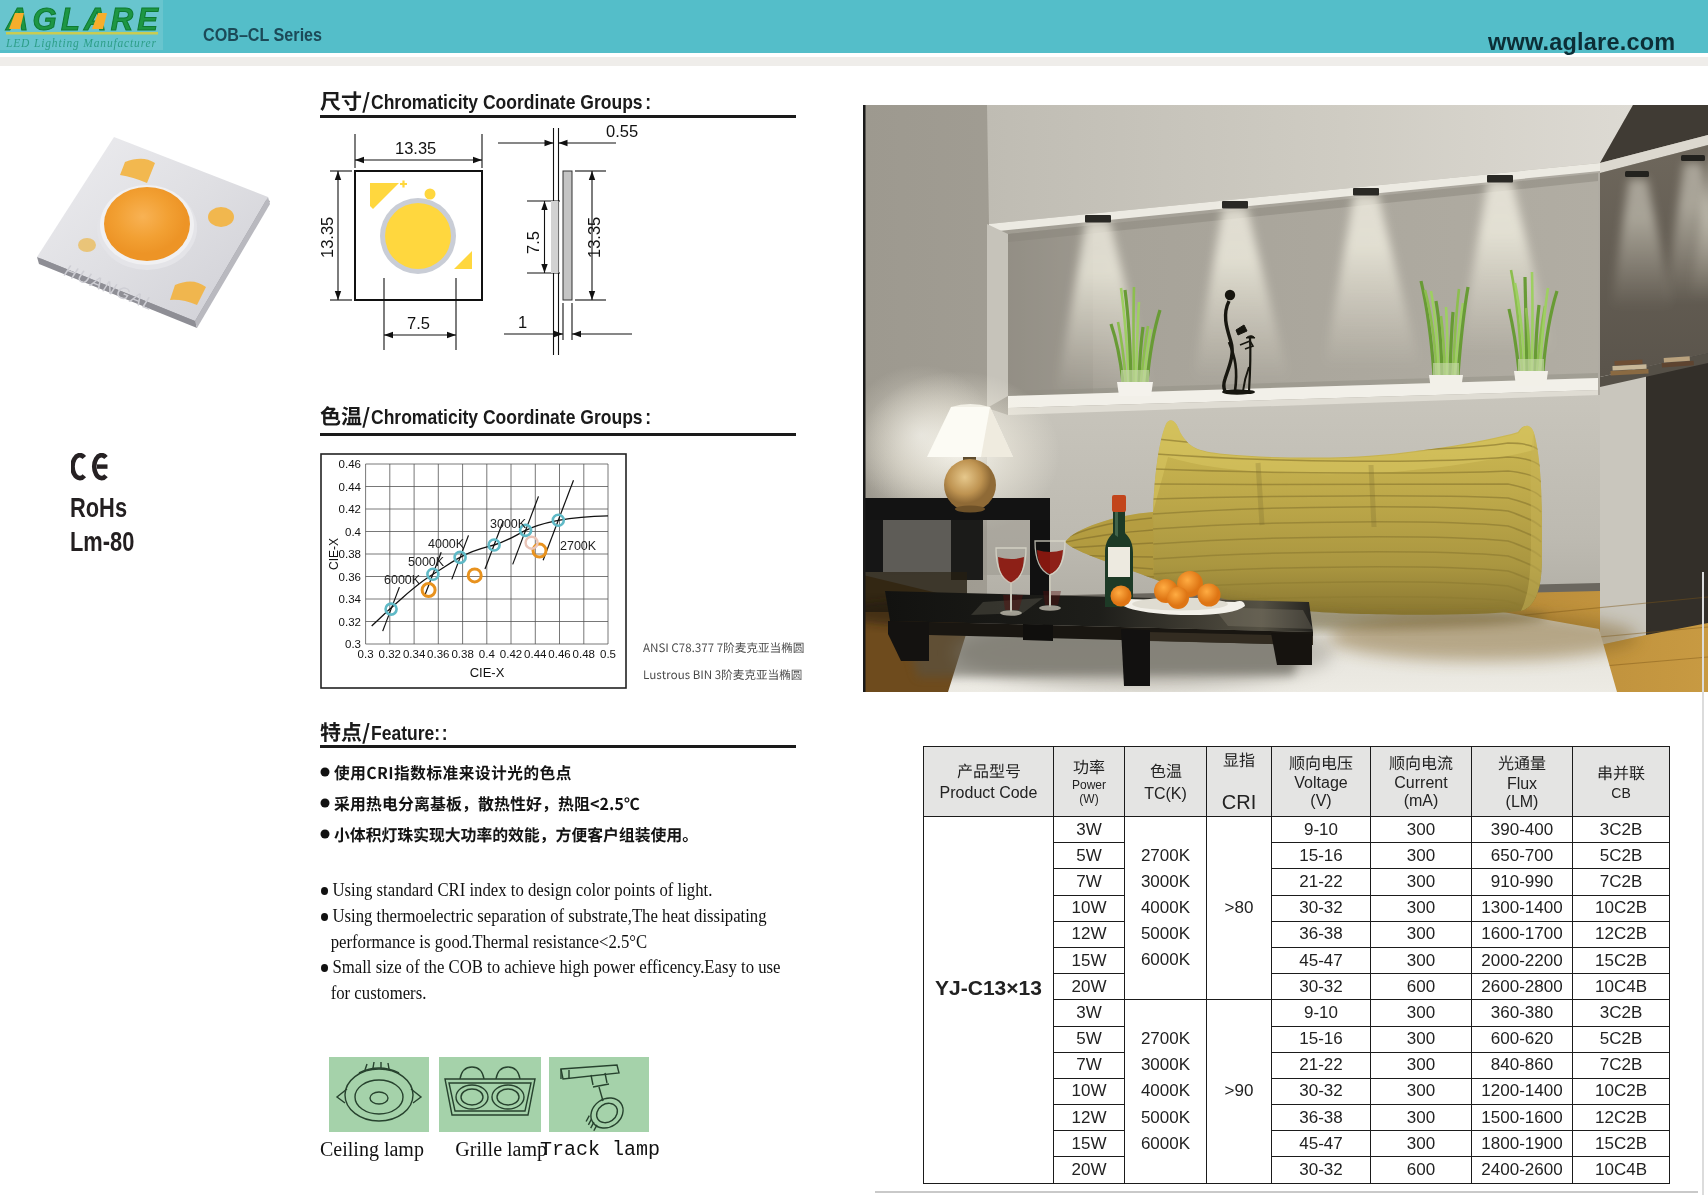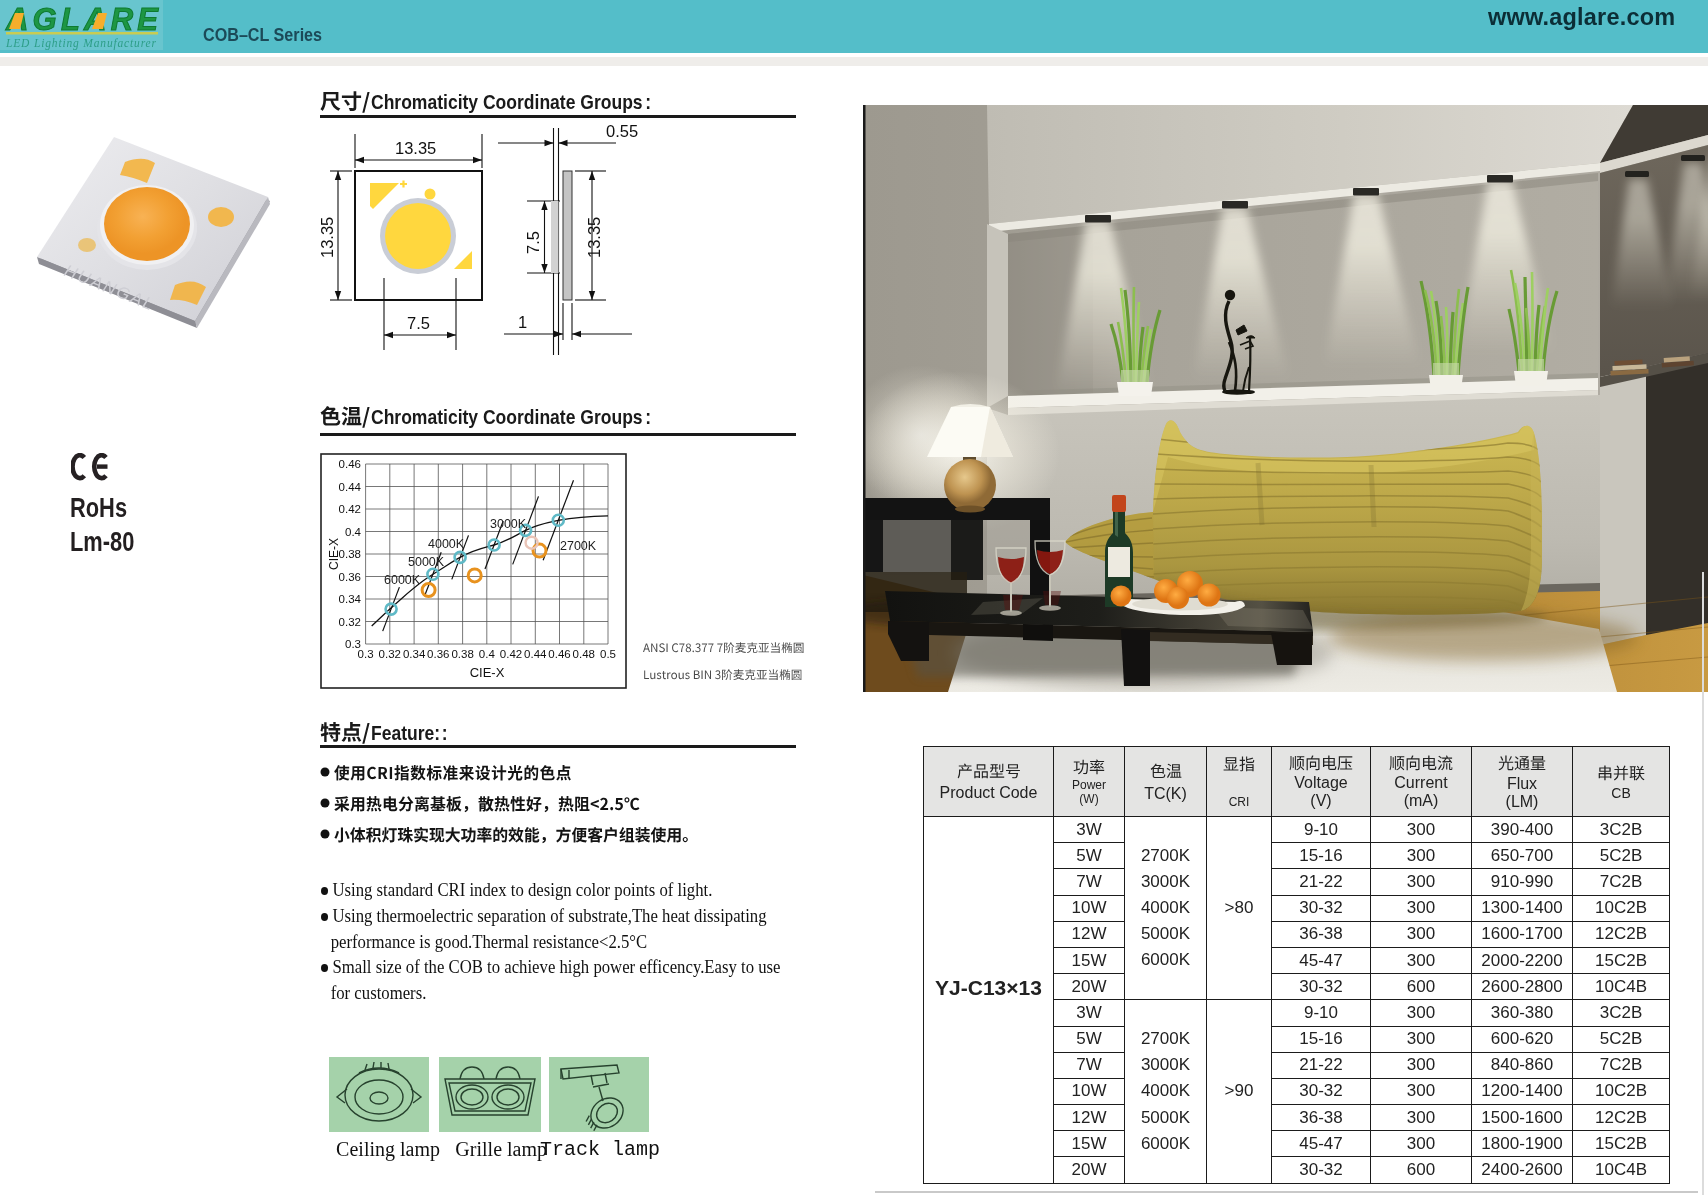--- a/index.html
+++ b/index.html
@@ -9,21 +9,21 @@
 <div class="abs" style="left:0;top:0;width:1708px;height:53px;background:#54BEC9"></div>
 <div class="abs" style="left:0;top:0;width:163px;height:50px;background:#68C5CE"></div>
 <svg class="abs" style="left:0;top:0" width="180" height="53" viewBox="0 0 180 53">
   <text x="6" y="30" font-family="Liberation Sans, sans-serif" font-size="31" font-weight="bold" font-style="italic" fill="#1D9643" stroke="#0E7A30" stroke-width="1" letter-spacing="-2" textLength="150">AGLARE</text>
   <polygon points="15,13 24,13 20,29 9,29" fill="#F6AE2C"></polygon>
   <polygon points="98,13 107,13 103,29 92,29" fill="#F6AE2C"></polygon>
   <rect x="6" y="32" width="152" height="2.5" fill="#C9CC52"></rect>
   <text x="6" y="47" font-family="Liberation Serif, serif" font-size="11.5" font-style="italic" fill="#2D9E88" textLength="150">LED Lighting Manufacturer</text>
 </svg>
 <div class="abs" style="left:203px;top:24px;font-size:19px;font-weight:bold;color:#1C4A58;transform:scaleX(0.85);transform-origin:0 0">COB–CL Series</div>
-<div class="abs" style="left:1488px;top:4px;font-size:23.5px;font-weight:bold;color:#0C2E36;letter-spacing:0.2px">www.aglare.com</div>
+<div class="abs" style="left:1488px;top:29px;font-size:23.5px;font-weight:bold;color:#0C2E36;letter-spacing:0.2px">www.aglare.com</div>
 <div class="abs" style="left:0;top:57px;width:1708px;height:9px;background:#EFEDEA"></div>
 
 <svg class="abs" style="left:25px;top:125px" width="250" height="210" viewBox="0 0 250 210">
 <defs>
 <radialGradient id="led" cx="45%" cy="40%">
         <stop offset="0%" stop-color="#F8B254"></stop>
         <stop offset="60%" stop-color="#F2A033"></stop>
         <stop offset="100%" stop-color="#ED9426"></stop>
       </radialGradient>
 <linearGradient id="chipbody" x1="0" y1="0" x2="1" y2="1">
@@ -308,21 +308,21 @@
  <path d="M262,18 l2,10 M276,16 l2,10"></path>
  <path d="M264,30 l16,-3"></path>
  <path d="M270,30 l4,14"></path>
  <g transform="rotate(-35 278 56)">
    <ellipse cx="278" cy="56" rx="17" ry="14"></ellipse>
    <ellipse cx="278" cy="56" rx="11" ry="9"></ellipse>
    <path d="M262,48 l-6,3 M262,52 l-6,3 M262,56 l-6,3 M263,60 l-6,3"></path>
  </g>
 </g>
 </svg>
-<div class="abs" style="left:320px;top:1138px;white-space:nowrap;width:120px;text-align:right;font-family:'Liberation Serif',serif;font-size:20px;color:#111">Ceiling lamp</div>
+<div class="abs" style="left:320px;top:1138px;white-space:nowrap;width:120px;text-align:left;font-family:'Liberation Serif',serif;font-size:20px;color:#111">Ceiling lamp</div>
 <div class="abs" style="left:432px;top:1138px;white-space:nowrap;width:115px;text-align:right;font-family:'Liberation Serif',serif;font-size:20px;color:#111">Grille lamp</div>
 <div class="abs" style="left:540px;top:1138px;white-space:nowrap;width:115px;font-family:Liberation Mono, monospace;font-size:20px;color:#111">Track lamp</div>
 
 <div class="abs" style="left:863px;top:105px;width:845px;height:587px;overflow:hidden"><svg width="845" height="587" viewBox="0 0 845 587">
 <defs>
  <filter id="soft" x="-40%" y="-20%" width="180%" height="140%">
           <feGaussianBlur stdDeviation="5"></feGaussianBlur>
         </filter>
  <filter id="soft2" x="-40%" y="-40%" width="180%" height="180%">
           <feGaussianBlur stdDeviation="8"></feGaussianBlur>
@@ -643,21 +643,21 @@
             </g>
           </svg>
           <div style="font-size:16px;margin-top:4px">TC(K)</div>
         </td>
  <td>
           <svg width="34" height="20" viewBox="0 -16 34 20" style="display:block;margin:0 auto">
             <g transform="translate(1,0)">
               <path d="M3.9 -9.1H12.1V-7.5H3.9ZM3.9 -11.7H12.1V-10.0H3.9ZM2.7 -12.7V-6.5H13.3V-12.7ZM13.1 -5.3C12.6 -4.3 11.6 -2.9 10.9 -2.0L11.8 -1.6C12.6 -2.4 13.5 -3.7 14.2 -4.8ZM2 -4.8C2.6 -3.7 3.4 -2.3 3.8 -1.5L4.8 -2.0C4.4 -2.8 3.6 -4.2 2.9 -5.2ZM9.1 -5.8V-0.6H6.8V-5.8H5.6V-0.6H0.6V0.5H15.4V-0.6H10.3V-5.8Z M29.4 -12.5C28.2 -12 26.1 -11.4 24.2 -11.0V-13.4H23.1V-8.8C23.1 -7.4 23.6 -7.1 25.4 -7.1C25.8 -7.1 28.7 -7.1 29.1 -7.1C30.7 -7.1 31.1 -7.6 31.3 -9.8C31 -9.8 30.4 -10 30.2 -10.2C30.1 -8.5 30 -8.2 29.1 -8.2C28.4 -8.2 26 -8.2 25.5 -8.2C24.4 -8.2 24.2 -8.3 24.2 -8.8V-10.0C26.3 -10.4 28.7 -10.9 30.3 -11.6ZM24.2 -2.1H29.4V-0.5H24.2ZM24.2 -3.1V-4.7H29.4V-3.1ZM23.1 -5.7V1.3H24.2V0.5H29.4V1.2H30.6V-5.7ZM18.9 -13.4V-10.2H16.7V-9.1H18.9V-5.6L16.5 -5.0L16.8 -3.8L18.9 -4.4V-0.1C18.9 0.1 18.8 0.2 18.6 0.2C18.4 0.2 17.8 0.2 17 0.2C17.2 0.5 17.4 1 17.4 1.3C18.5 1.3 19.1 1.2 19.6 1.1C20 0.9 20.1 0.5 20.1 -0.1V-4.8L22.2 -5.4L22.1 -6.5L20.1 -6.0V-9.1H22.0V-10.2H20.1V-13.4Z" fill="#222"></path>
             </g>
           </svg>
-          <div style="font-size:12px;margin-top:21px">CRI</div>
+          <div style="font-size:20px;margin-top:21px">CRI</div>
         </td>
  <td>
           <svg width="66" height="20" viewBox="0 -16 66 20" style="display:block;margin:0 auto">
             <g transform="translate(1,0)">
               <path d="M5.9 -12.9V0.8H6.9V-12.9ZM3.7 -11.7V-1.0H4.7V-11.7ZM1.5 -12.9V-6.4C1.5 -3.8 1.4 -1.4 0.5 0.5C0.7 0.7 1.2 1 1.3 1.3C2.4 -0.9 2.5 -3.5 2.5 -6.4V-12.9ZM8.2 -10.0V-2.4H9.3V-8.9H13.5V-2.4H14.7V-10.0H11.5C11.7 -10.5 11.9 -11.1 12.1 -11.7H15.3V-12.7H7.8V-11.7H10.8C10.7 -11.2 10.5 -10.5 10.3 -10.0ZM10.9 -7.8V-4.6C10.9 -3 10.5 -0.8 7.2 0.5C7.5 0.7 7.8 1.1 8 1.3C9.9 0.5 10.9 -0.5 11.4 -1.7C12.5 -0.8 13.8 0.4 14.4 1.3L15.3 0.5C14.6 -0.3 13.2 -1.6 12.1 -2.4L11.6 -2.0C11.9 -2.9 12 -3.8 12 -4.6V-7.8Z M23 -13.5C22.8 -12.7 22.4 -11.5 22 -10.7H17.6V1.3H18.8V-9.5H29.3V-0.3C29.3 -0 29.2 0.1 28.9 0.1C28.6 0.1 27.5 0.1 26.3 0.0C26.5 0.4 26.7 0.9 26.7 1.3C28.2 1.3 29.2 1.3 29.8 1.1C30.3 0.9 30.5 0.5 30.5 -0.3V-10.7H23.3C23.7 -11.4 24.1 -12.4 24.5 -13.2ZM22 -6.3H26.0V-3.2H22.0ZM20.9 -7.4V-0.9H22.0V-2.1H27.1V-7.4Z M39.2 -6.5V-4.2H35.3V-6.5ZM40.5 -6.5H44.6V-4.2H40.5ZM39.2 -7.6H35.3V-9.9H39.2ZM40.5 -7.6V-9.9H44.6V-7.6ZM34 -11.1V-2.1H35.3V-3.1H39.2V-1.4C39.2 0.5 39.8 1 41.6 1.0C42 1 44.7 1 45.1 1.0C46.8 1 47.2 0.2 47.4 -2.3C47 -2.4 46.5 -2.6 46.2 -2.8C46.1 -0.7 45.9 -0.2 45 -0.2C44.4 -0.2 42.1 -0.2 41.6 -0.2C40.7 -0.2 40.5 -0.4 40.5 -1.3V-3.1H45.8V-11.1H40.5V-13.4H39.2V-11.1Z M58.9 -4.3C59.8 -3.6 60.8 -2.5 61.2 -1.8L62.1 -2.5C61.7 -3.2 60.7 -4.2 59.8 -4.9ZM49.8 -12.7V-7.5C49.8 -5.1 49.7 -1.7 48.5 0.6C48.8 0.7 49.3 1.1 49.5 1.3C50.8 -1.2 51 -4.9 51 -7.5V-11.5H63.3V-12.7ZM56.5 -10.6V-7.2H52.1V-6.1H56.5V-0.5H51.1V0.6H63.2V-0.5H57.7V-6.1H62.5V-7.2H57.7V-10.6Z" fill="#222"></path>
             </g>
           </svg>
           <div style="font-size:16px;margin-top:1px">Voltage<br>(V)</div>
         </td>
  <td>

